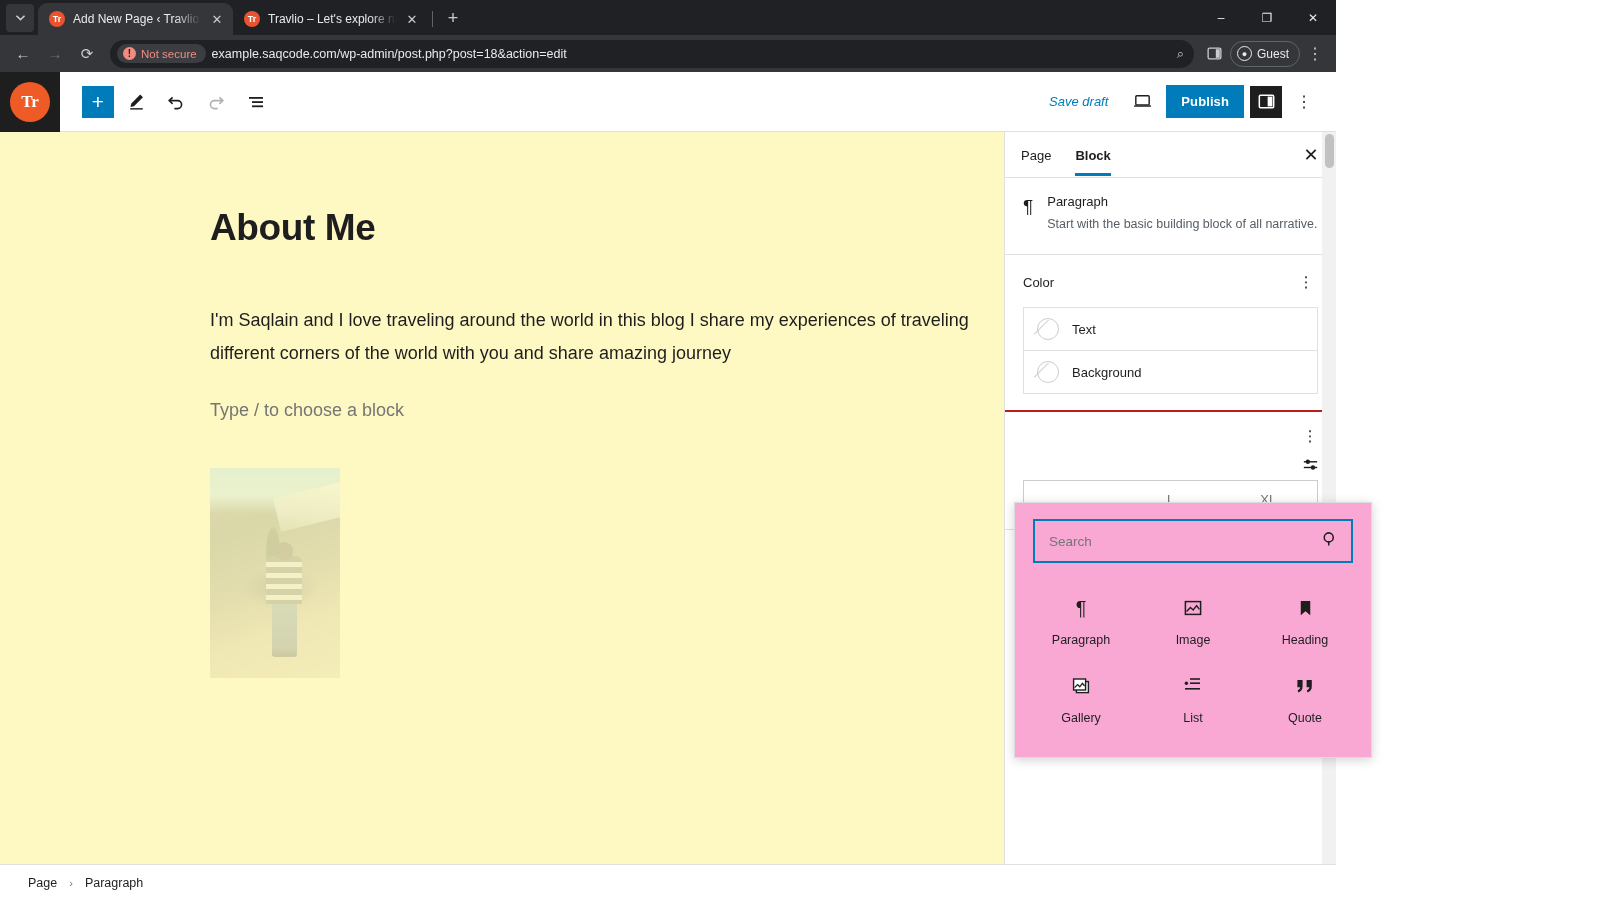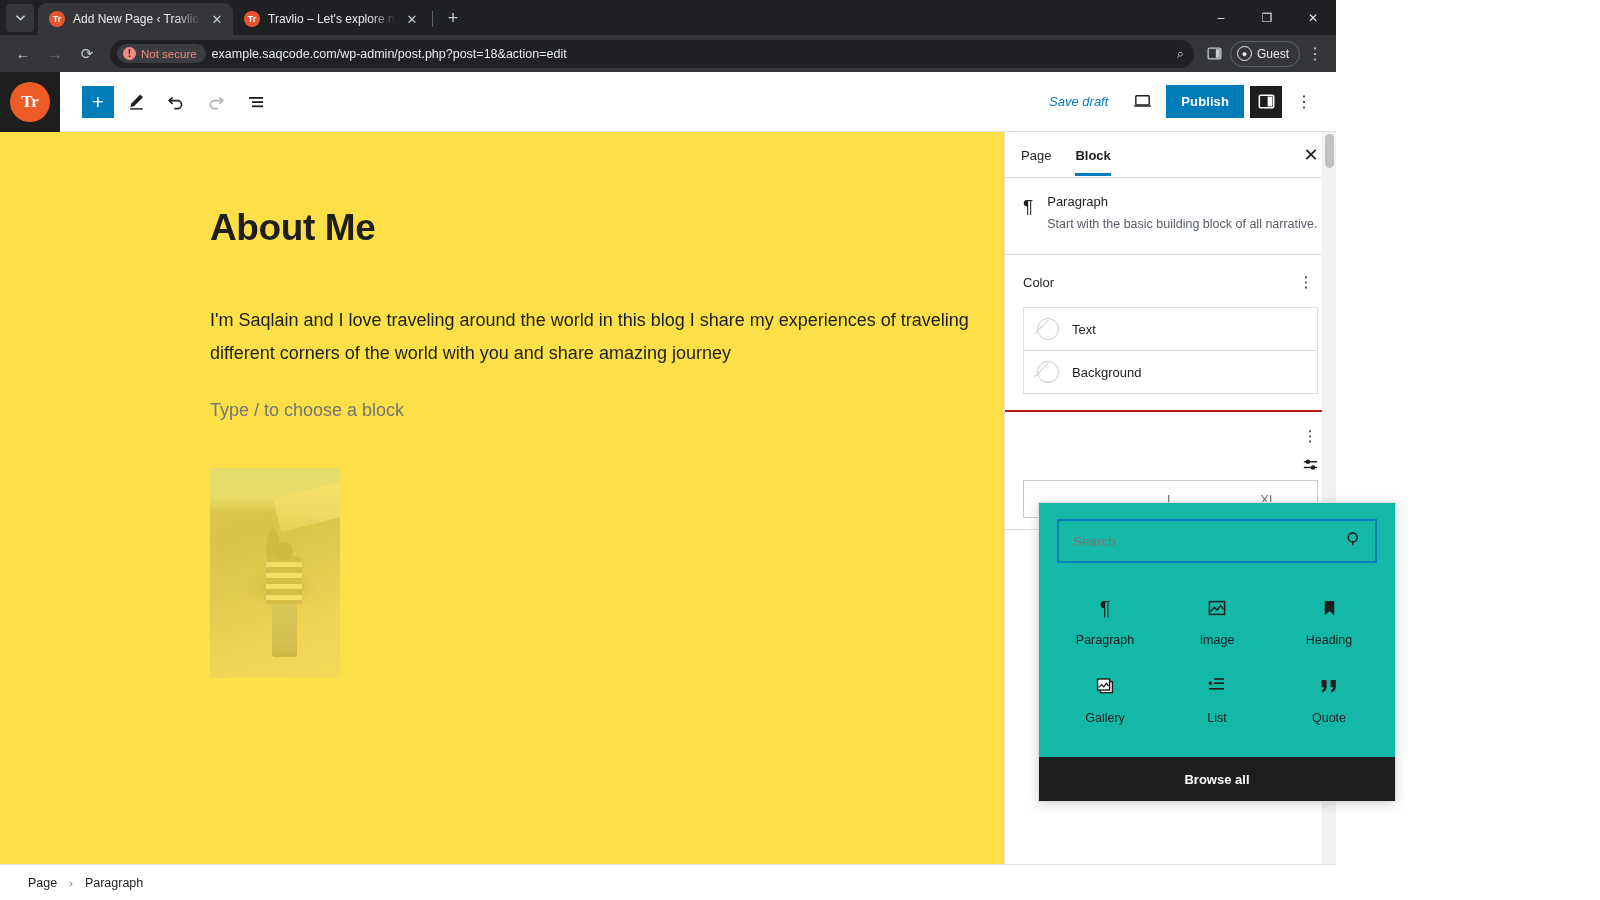--- a/index.html
+++ b/index.html
@@ -133,21 +133,21 @@
   .sidebar-toggle {
     width: 32px; height: 32px; background: #1e1e1e; color: #fff;
     display: flex; align-items: center; justify-content: center;
   }
   .hdr-kebab { width: 32px; height: 32px; display:flex; align-items:center;
                justify-content:center; color:#1e1e1e; font-size:16px;}
 
   .wp-body { display: flex; height: 768px; position: relative; }
 
   
-  .canvas { flex: 1 1 auto; position: relative; overflow: hidden; background: #fde047; }
+  .canvas { flex: 1 1 auto; position: relative; overflow: hidden; background: #fef9c3; }
   .canvas-inner { padding: 75px 0 0 210px; }
   .post-title {
     font-size: 37px; font-weight: bold; color: #1e1e1e; letter-spacing: -.4px;
     margin-bottom: 55px;
   }
   .post-para {
     font-size: 18px; line-height: 33px; color: #1e1e1e; max-width: 860px;
     margin-bottom: 30px;
   }
   .placeholder-row { position: relative; max-width: 860px; }
@@ -260,22 +260,22 @@
     position: absolute; right: 0; top: 0; width: 14px; height: 100%;
     background: #f1f1f1;
   }
   .sb-thumb {
     position: absolute; right: 2px; top: 2px; width: 9px; height: 34px;
     background: #c1c1c1; border-radius: 5px;
   }
 
   
   .inserter {
-    position: absolute; left: 1038px; top: 430px; width: 358px;
-    background: #14b8a6; border: 1px solid #dcdcdc;
+    position: absolute; left: 1014px; top: 430px; width: 358px;
+    background: #f9a8d4; border: 1px solid #dcdcdc;
     box-shadow: 0 2px 10px rgba(0,0,0,.18); z-index: 30;
   }
   .ins-search-wrap { padding: 16px 18px 8px; }
   .ins-search {
     border: 2px solid #007cba; height: 44px; display: flex; align-items: center;
     padding: 0 12px 0 14px;
   }
   .ins-search input {
     border: none; outline: none; flex: 1 1 auto; font-size: 13.5px;
     color: #1e1e1e; font-family: "Liberation Sans", sans-serif; background: transparent;
@@ -569,21 +569,20 @@
           <span class="ins-ic">
             <svg width="20" height="17" viewBox="0 0 20 17">
                 <path d="M2.4 2 H7.6 V8.4 C7.6 11.6 6 13.4 3.4 14.4 L2.6 12.4 C4.2 11.6 5 10.6 5.2 9.2 H2.4 Z" fill="#1e1e1e"></path>
                 <path d="M11.6 2 H16.8 V8.4 C16.8 11.6 15.2 13.4 12.6 14.4 L11.8 12.4 C13.4 11.6 14.2 10.6 14.4 9.2 H11.6 Z" fill="#1e1e1e"></path>
               </svg>
           </span>
           <span class="ins-lb">Quote</span>
         </div>
       </div>
 
-      <div class="ins-browse">Browse all</div>
     </div>
 
     <div class="wp-footer">
       <span class="bc-item">Page</span>
       <span class="bc-sep">›</span>
       <span class="bc-item">Paragraph</span>
     </div>
 
   </div>
 </div>

